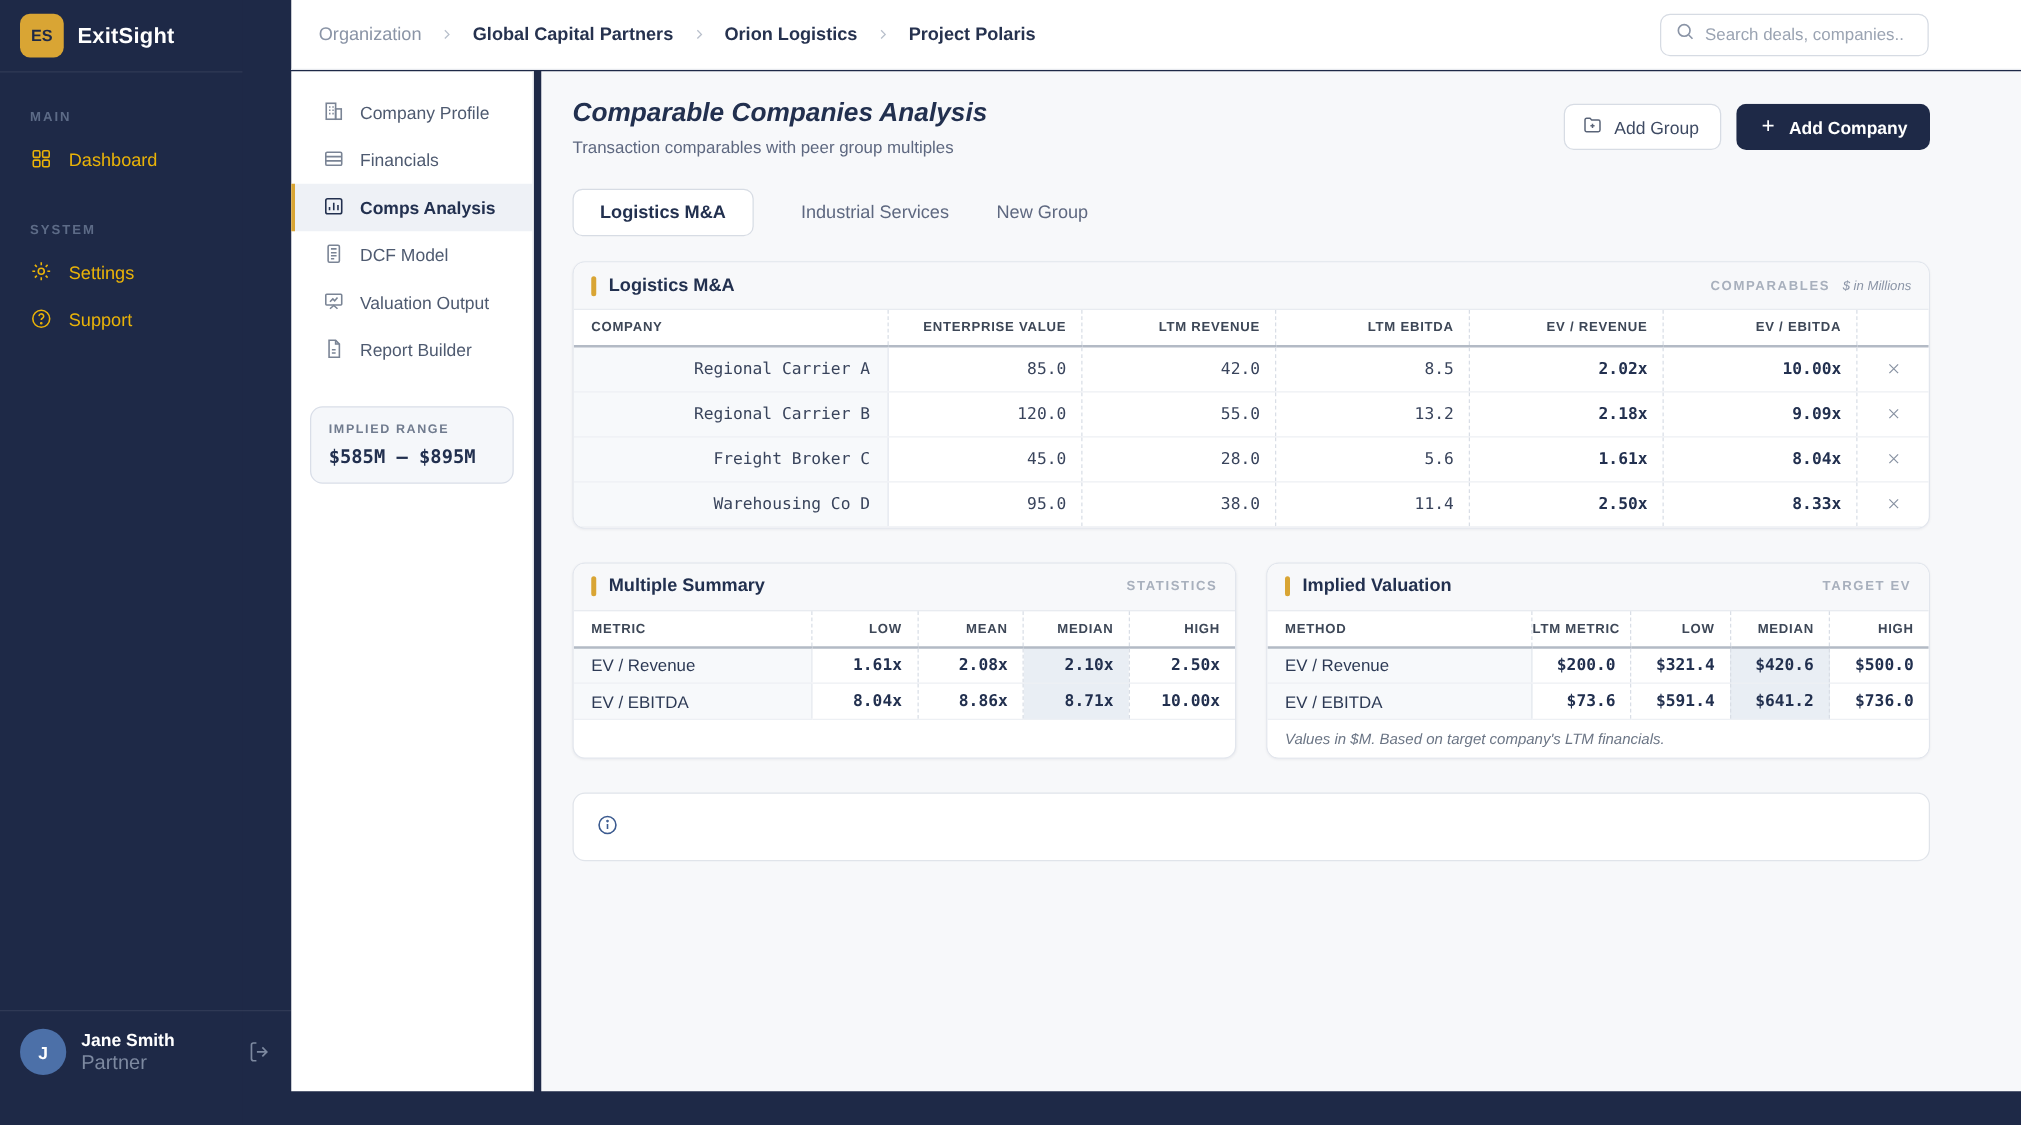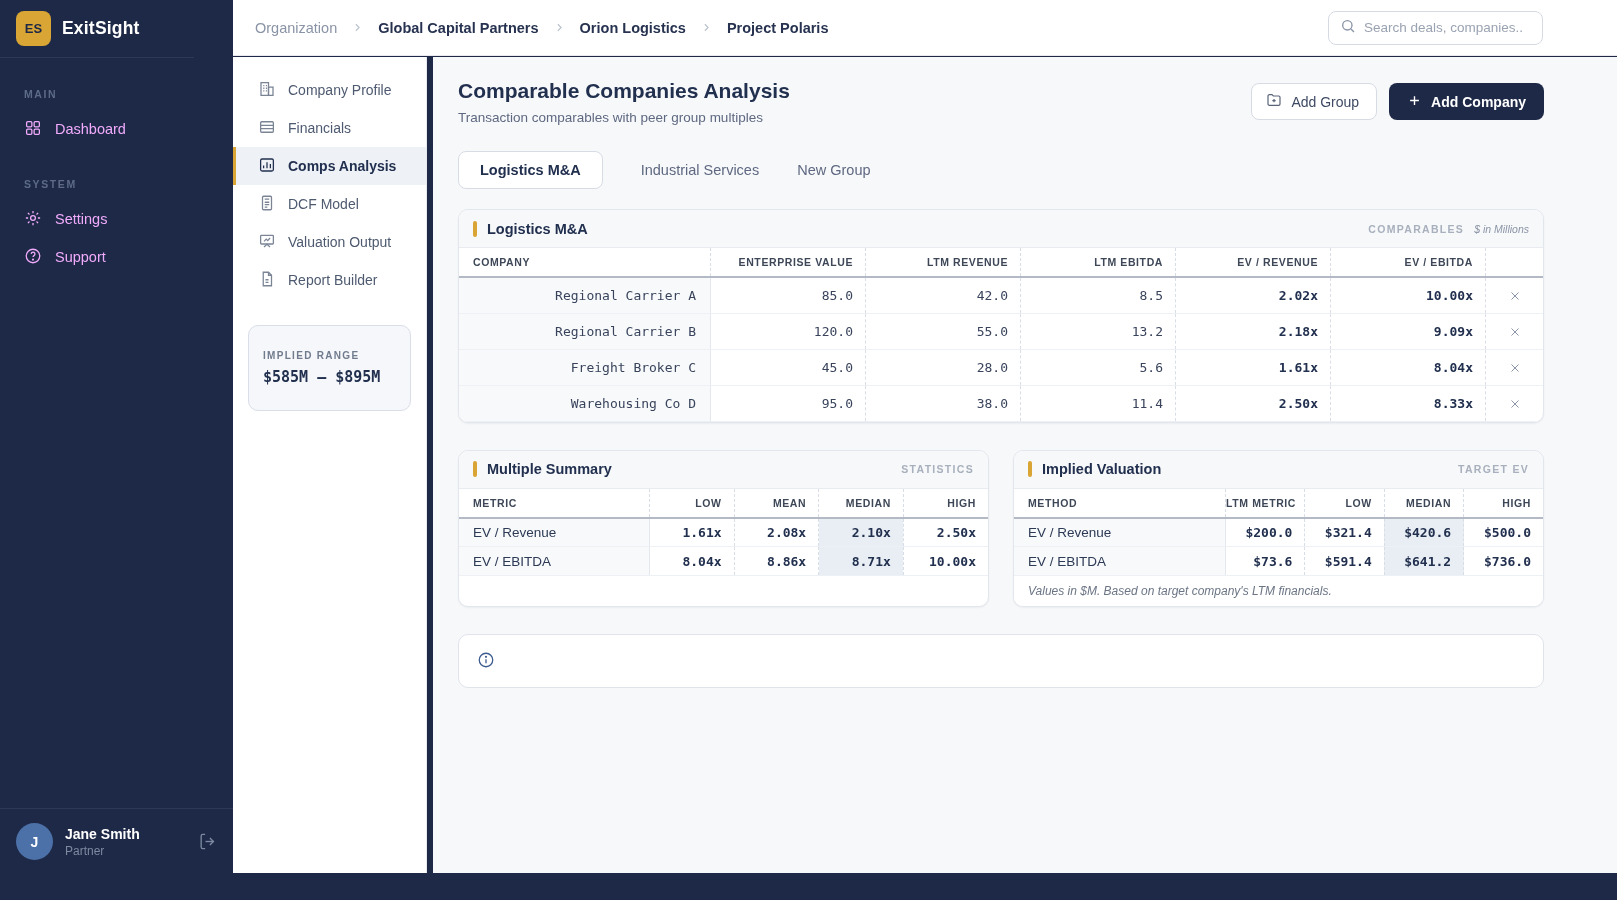--- a/index.html
+++ b/index.html
@@ -27,36 +27,36 @@
     color:#1E2947; font-weight:bold; font-size:13px;
     display:flex; align-items:center; justify-content:center;
   }
   .brand { color:#FFFFFF; font-size:17.5px; font-weight:700; letter-spacing:0.2px; }
   .side-section-label {
     margin:30px 0 10px; padding:0 24px;
     font-size:10.5px; font-weight:700; letter-spacing:1.6px; color:#5D6B87;
   }
   .side-item {
     height:38px; display:flex; align-items:center; gap:13px;
-    padding:0 24px; color:#f0abfc; font-size:14.5px; cursor:pointer;
+    padding:0 24px; color:#eab308; font-size:14.5px; cursor:pointer;
   }
   .side-item svg { flex:0 0 auto; }
   .user-block {
     position:absolute; left:0; top:808px; width:233px;
     border-top:1px solid rgba(255,255,255,0.08);
     padding:14px 16px; display:flex; align-items:center; gap:12px;
   }
   .avatar {
     width:37px; height:37px; border-radius:50%; background:#4C70A8;
     color:#fff; font-size:14px; font-weight:600;
     display:flex; align-items:center; justify-content:center;
   }
   .user-meta { flex:1; }
   .user-name { color:#FFFFFF; font-size:14px; font-weight:600; }
-  .user-role { color:#7D89A0; font-size:12px; margin-top:2px; }
+  .user-role { color:#7D89A0; font-size:16px; margin-top:2px; }
   .logout-btn { color:#7D89A0; cursor:pointer; display:flex; }
 
   
   .topbar {
     position:absolute; left:233px; top:0; width:1384px; height:56px;
     background:#FFFFFF; border-bottom:1px solid #E8EAEF;
     display:flex; align-items:center; padding:0 74px 0 22px;
   }
   .breadcrumb { display:flex; align-items:center; gap:14px; font-size:14.5px; }
   .crumb-root { color:#8A94A6; cursor:pointer; }
@@ -85,32 +85,32 @@
     border-left:3px solid transparent;
   }
   .subnav-item svg { color:#7A8495; flex:0 0 auto; }
   .subnav-item.active {
     background:#EEF1F6; border-left:3px solid #D9A534;
     color:#22304F; font-weight:700;
   }
   .subnav-item.active svg { color:#22304F; }
   .range-box {
     margin:26px 15px 0; border:1px solid #D9DEE8; border-radius:10px;
-    background:#F5F7FA; padding:24px 14px;
+    background:#F5F7FA; padding:12px 14px;
   }
   .range-label { font-size:10px; font-weight:700; letter-spacing:1.3px; color:#707B8E; }
   .range-value { margin-top:7px; font-size:15px; font-weight:bold; color:#22304F; }
 
   
   .main {
     position:absolute; left:433px; top:57px; width:1184px; height:816px;
     background:#F7F8FA; padding:22px 73px 0 25px; overflow:hidden;
   }
   .page-head { display:flex; align-items:flex-start; }
-  .page-title { font-size:21px; font-weight:700; color:#22304F; }
+  .page-title { font-size:21px; font-weight:700; color:#22304F;font-style:italic; }
   .page-subtitle { margin-top:7px; font-size:13.5px; color:#5E6880; }
   .head-actions { margin-left:auto; display:flex; gap:12px; padding-top:4px; }
   .btn {
     height:37px; border-radius:8px; font-size:14px; display:flex;
     align-items:center; gap:9px; padding:0 17px; cursor:pointer; border:1px solid transparent;
     font-family:"Liberation Sans", sans-serif;
   }
   .btn-secondary { background:#FFFFFF; border-color:#D7DCE4; color:#3E4A63; font-weight:500;padding-left:14px; }
   .btn-secondary svg { color:#5A6478; }
   .btn-primary { background:#1E2947; color:#FFFFFF; font-weight:600;justify-content:center; }

